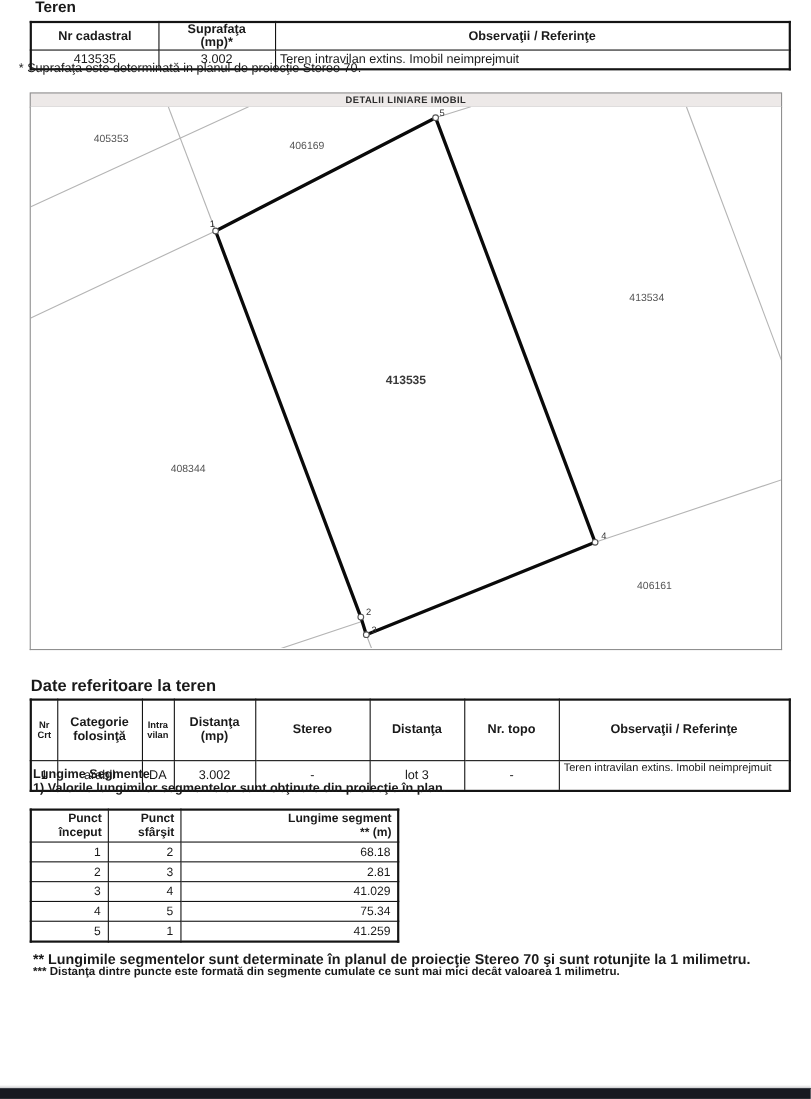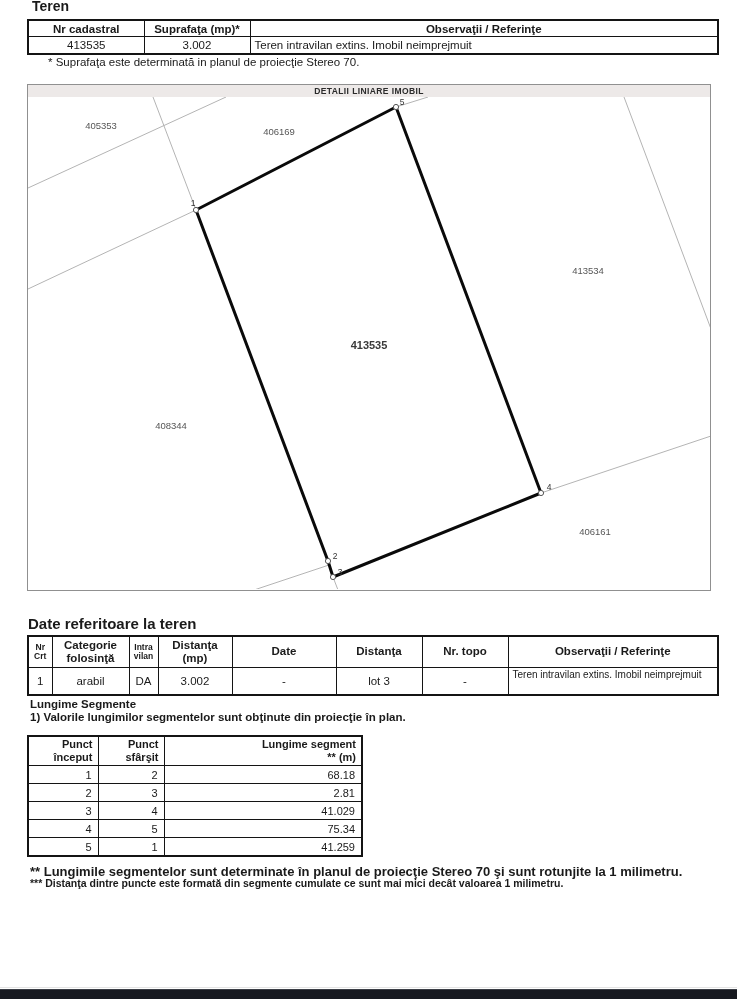--- a/index.html
+++ b/index.html
@@ -4,37 +4,37 @@
 <style>
   html,body{margin:0;padding:0;background:#fff;}
   body{
     width:737px;height:999px;position:relative;overflow:hidden;
     font-family:"Liberation Sans",sans-serif;color:#1a1a1a;
     -webkit-font-smoothing:antialiased;
   }
   .abs{position:absolute;}
   
   #doc-title{left:32px;top:-2px;font-size:14px;font-weight:bold;}
-  #surface-note{left:48px;top:56px;font-size:11.5px;}
+  #surface-note{left:17px;top:56px;font-size:11.5px;}
   #date-teren-title{left:28px;top:615px;font-size:15px;font-weight:bold;}
   #seg-title{left:30px;top:698px;font-size:11.5px;font-weight:bold;}
   #seg-note{left:30px;top:711px;font-size:11.5px;font-weight:bold;}
   #footnote-2{left:30px;top:864px;font-size:13px;font-weight:bold;width:680px;}
   #footnote-3{left:30px;top:877px;font-size:10.5px;font-weight:bold;width:680px;}
 
   
   table{border-collapse:collapse;table-layout:fixed;}
   th,td{overflow:hidden;}
   .t1{left:27px;top:19px;width:692px;border:2px solid #141414;}
-  .t1 th{border:1px solid #141414;font-size:11.5px;font-weight:bold;text-align:center;height:15px;padding:0 4px;}
+  .t1 th{border:1px solid #141414;font-size:11.5px;font-weight:bold;text-align:center;height:15px;padding:0 20px;}
   .t1 td{border:1px solid #141414;font-size:11.5px;text-align:center;height:16px;padding:0 4px;}
   .t1 td.left{text-align:left;}
 
   .t2{left:27px;top:635px;width:692px;border:2px solid #141414;}
-  .t2 th{border:1px solid #141414;font-size:11.5px;font-weight:bold;text-align:center;height:30px;padding:0 2px;white-space:pre-line;line-height:1.15;}
+  .t2 th{border:1px solid #141414;font-size:11.5px;font-weight:bold;text-align:center;height:30px;padding:12px 2px;white-space:pre-line;line-height:1.15;}
   .t2 th.sm{font-size:8.5px;line-height:1.1;}
   .t2 td{border:1px solid #141414;font-size:11.5px;text-align:center;height:24px;padding:0 3px;}
   .t2 td.obs{font-size:10px;text-align:justify;line-height:1.2;padding:1px 4px;vertical-align:top;}
 
   .t3{left:27px;top:735px;width:336px;border:2px solid #141414;}
   .t3 th{border:1px solid #141414;font-size:11px;font-weight:bold;text-align:right;height:28px;padding:0 5px;white-space:pre-line;line-height:1.15;vertical-align:middle;}
   .t3 td{border:1px solid #141414;font-size:11px;text-align:right;height:17px;padding:0 6px;}
 
   
   #map-band{left:27px;top:84px;width:684px;height:14px;box-sizing:border-box;
@@ -126,21 +126,21 @@
   <thead>
     <tr>
       <th class="sm">Nr
 Crt</th>
       <th>Categorie
 folosinţă</th>
       <th class="sm">Intra
 vilan</th>
       <th>Distanţa
 (mp)</th>
-      <th>Date</th>
+      <th>Stereo</th>
       <th>Distanţa</th>
       <th>Nr. topo</th>
       <th>Observaţii / Referinţe</th>
     </tr>
   </thead>
   <tbody>
     <tr>
       <td>1</td>
       <td>arabil</td>
       <td>DA</td>

